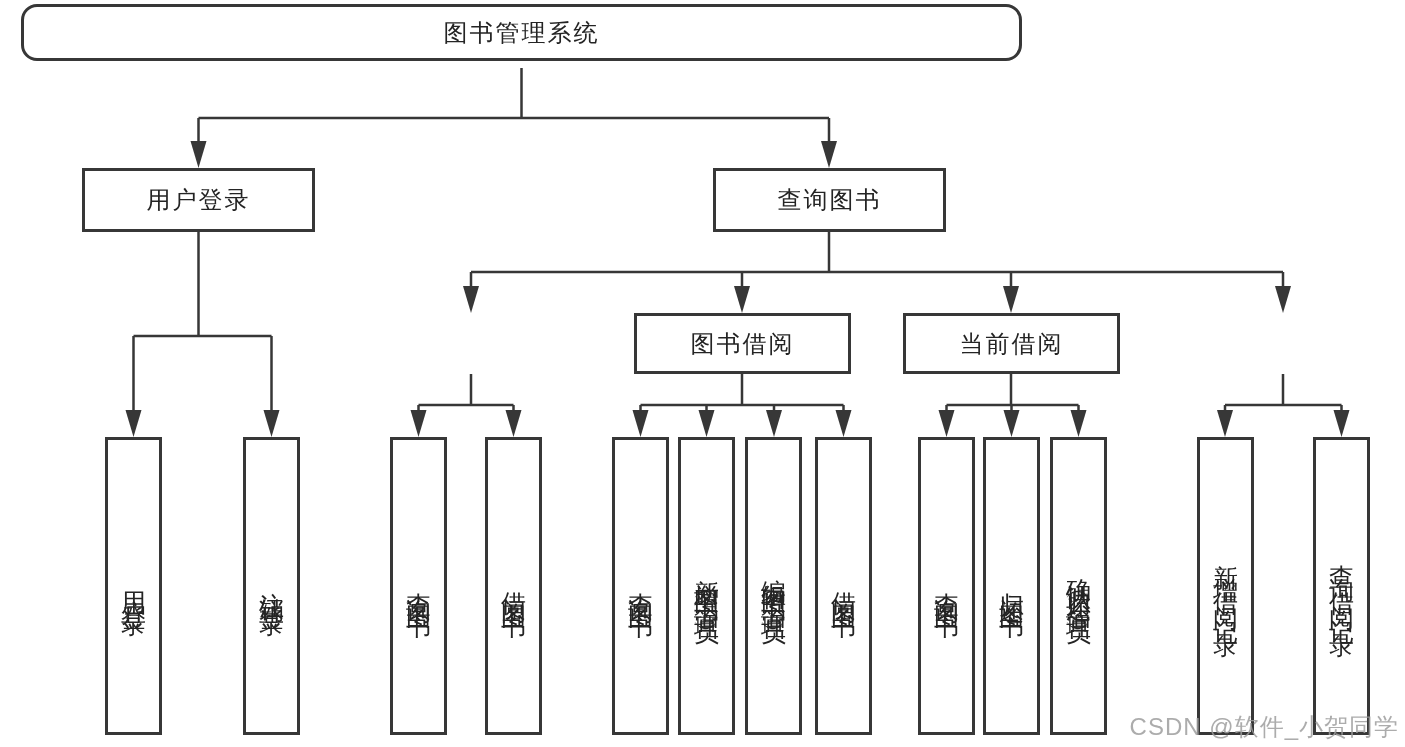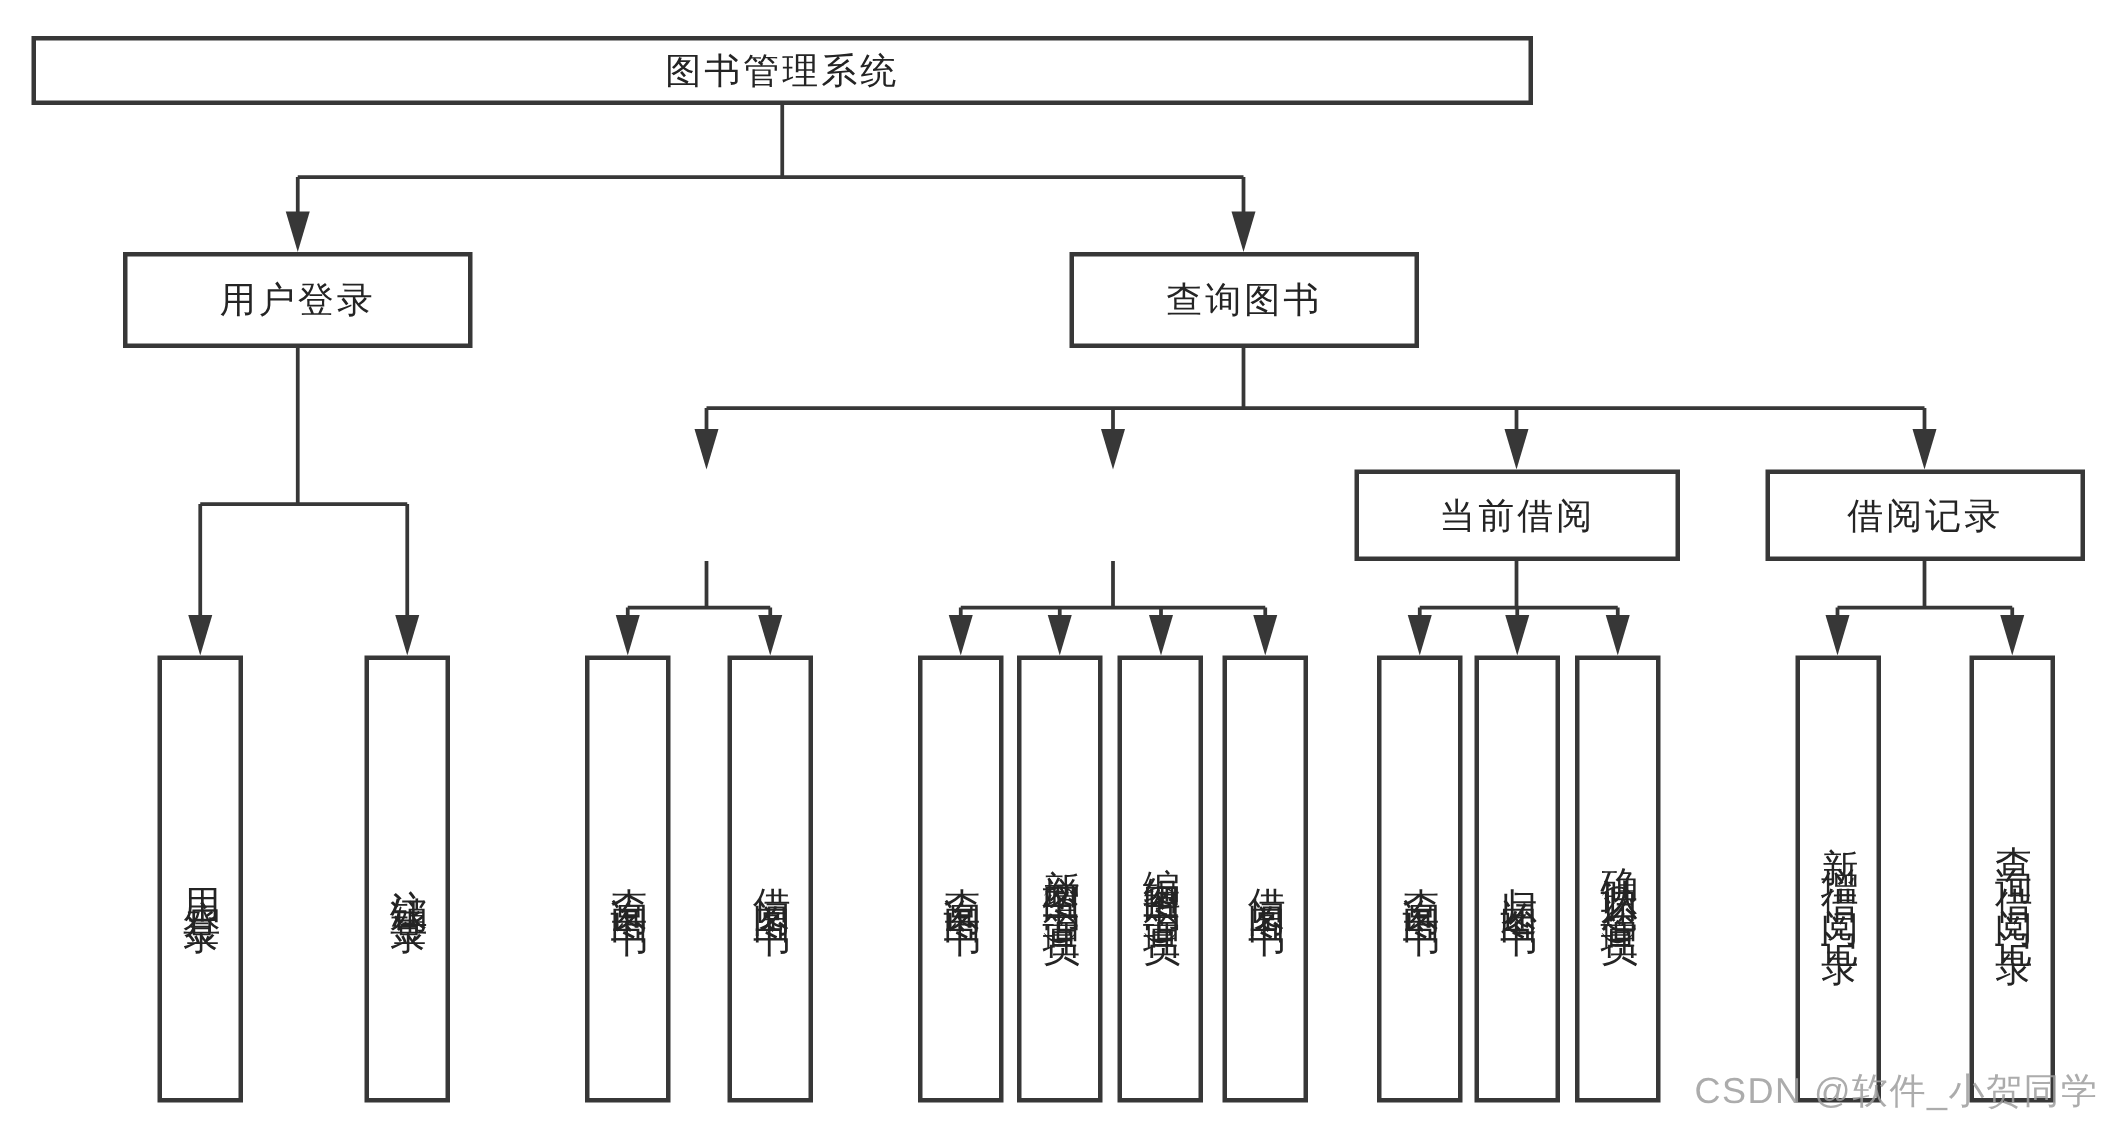--- a/index.html
+++ b/index.html
@@ -70,36 +70,36 @@
       <polygon points="1003.5,410 1019.5,410 1011.5,437"></polygon>
       <polygon points="1070.5,410 1086.5,410 1078.5,437"></polygon>
     </g>
     <g>
       <path d="M1283 374 V405 M1225 405 H1341.5 M1225 405 V413 M1341.5 405 V413"></path>
       <polygon points="1217,410 1233,410 1225,437"></polygon>
       <polygon points="1333.5,410 1349.5,410 1341.5,437"></polygon>
     </g>
   </svg>
 
-  <div class="box" style="left:21px;top:24px;width:1001px;height:46px;">
+  <div class="box" style="left:21px;top:4px;width:1001px;height:57px;border-radius:16px;">
     <span class="h-label">图书管理系统</span>
   </div>
 
   <div class="box" style="left:82px;top:168px;width:233px;height:64px;">
     <span class="h-label">用户登录</span>
   </div>
   <div class="box" style="left:713px;top:168px;width:233px;height:64px;">
     <span class="h-label">查询图书</span>
   </div>
 
+  <div class="box" style="left:634px;top:313px;width:217px;height:61px;">
+    <span class="h-label">图书借阅</span>
+  </div>
   <div class="box" style="left:903px;top:313px;width:217px;height:61px;">
     <span class="h-label">当前借阅</span>
-  </div>
-  <div class="box" style="left:1177px;top:313px;width:213px;height:61px;">
-    <span class="h-label">借阅记录</span>
   </div>
 
   <div class="box leaf" style="left:105px;">
     <span class="v-label" data-len="4">用户登录</span>
   </div>
   <div class="box leaf" style="left:243px;">
     <span class="v-label" data-len="4">注销登录</span>
   </div>
 
   <div class="box leaf" style="left:390px;">

